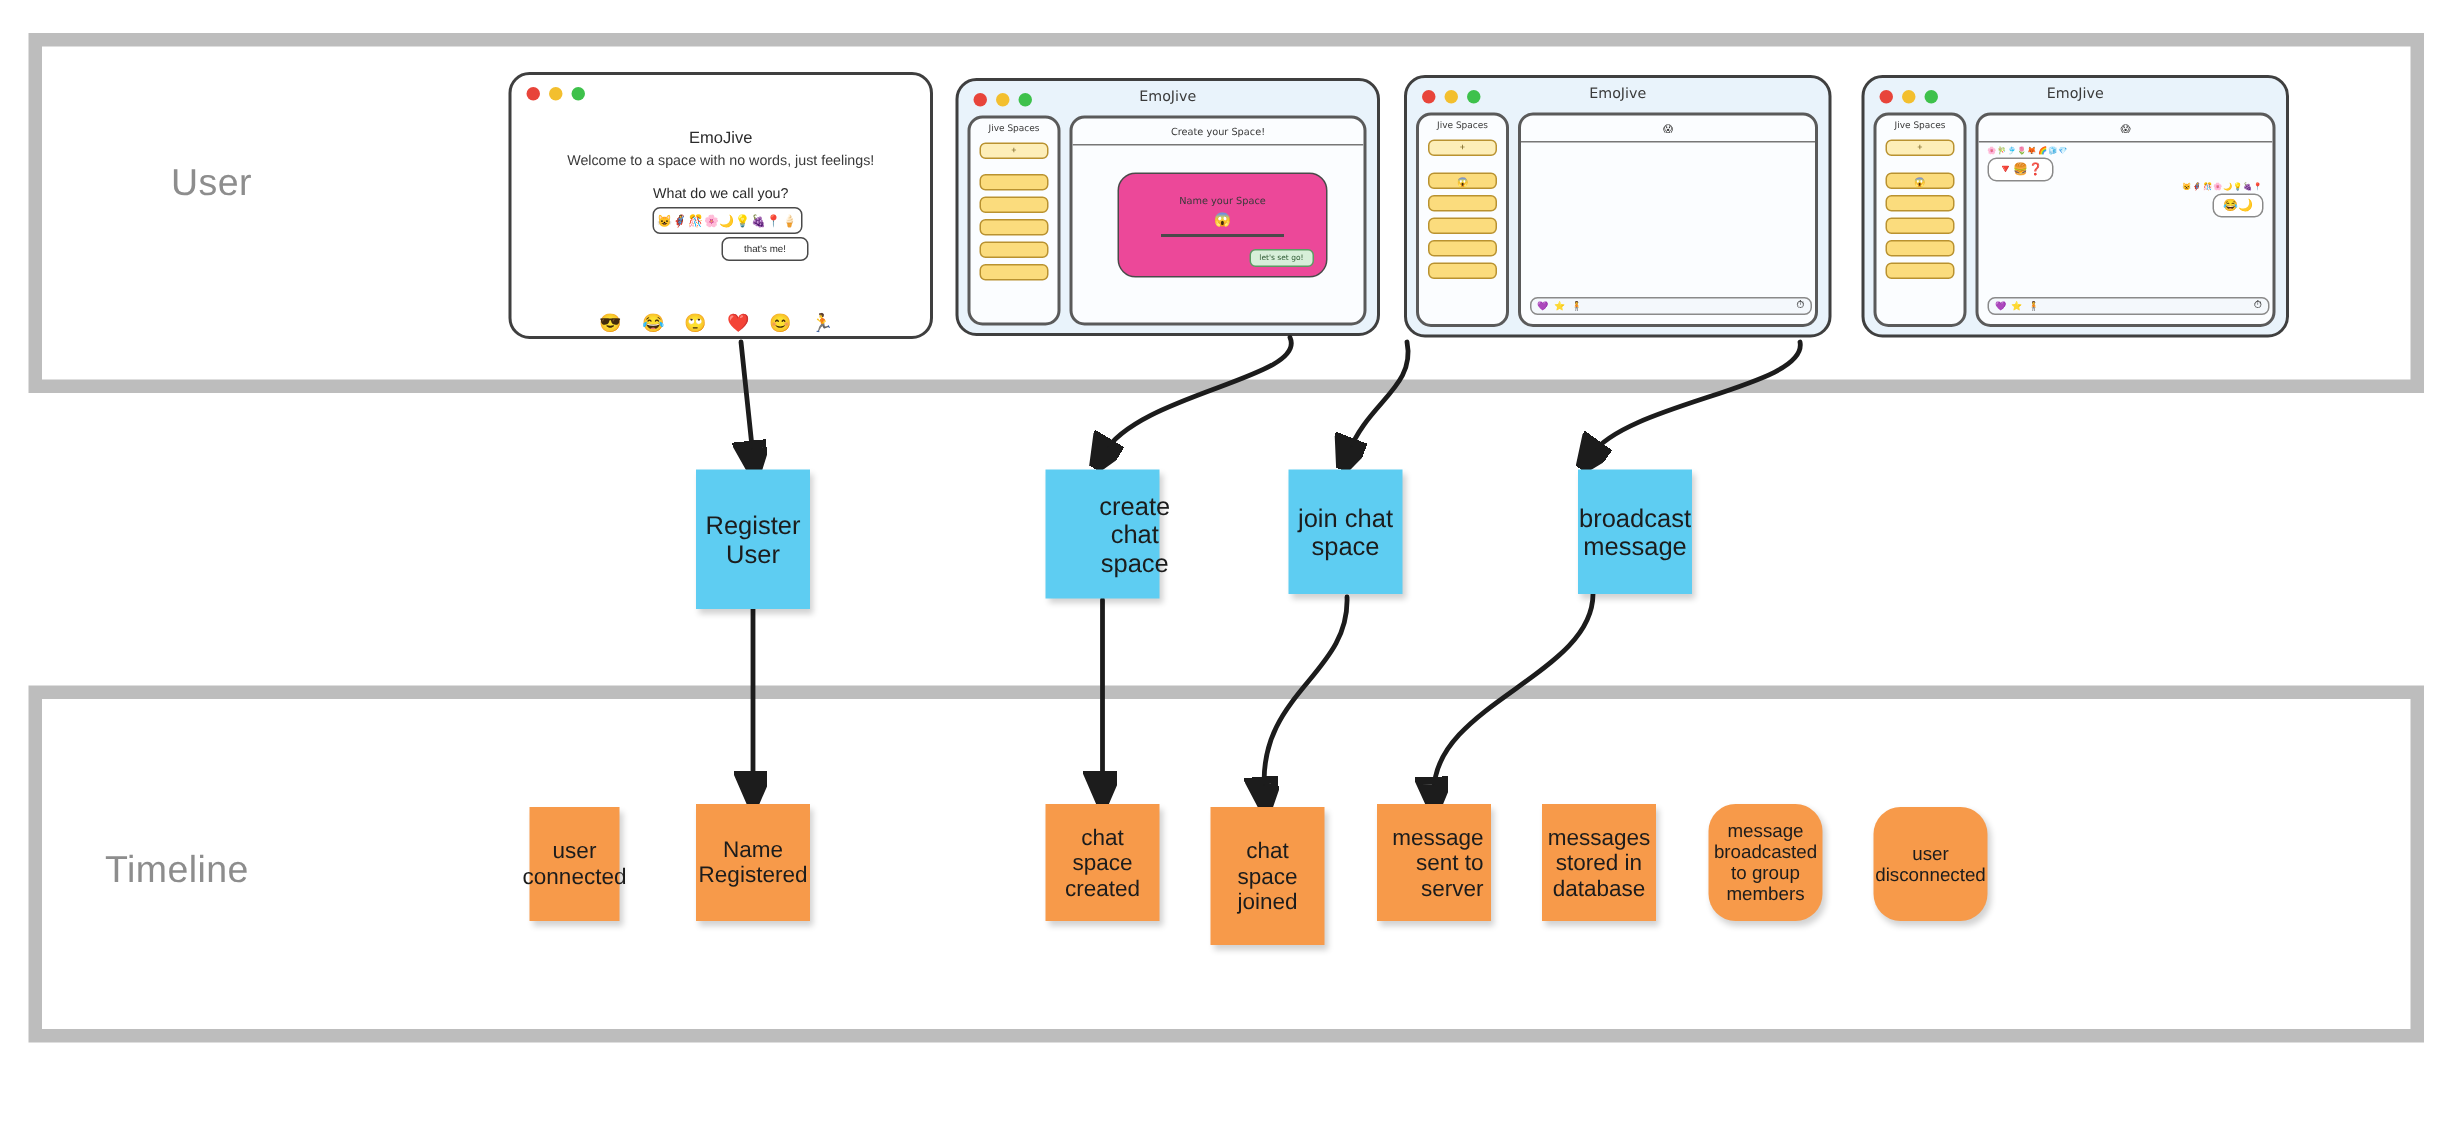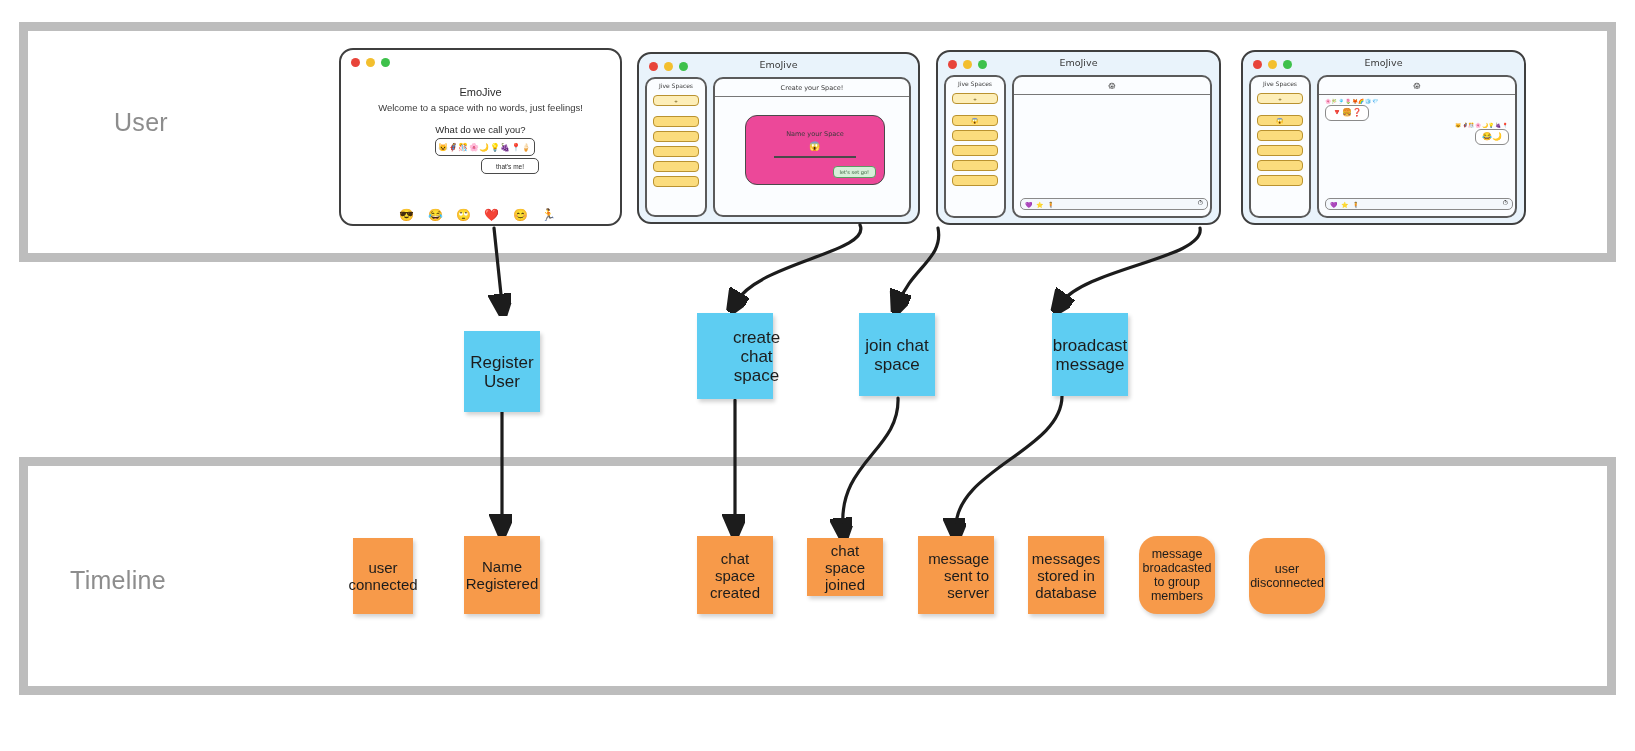--- a/index.html
+++ b/index.html
@@ -196,27 +196,27 @@
 
     <path d="M502,395 L502,524" marker-end="url(#ah)"></path>
 
     <path d="M735,400 L735,524" marker-end="url(#ah)"></path>
 
     <path d="M898,398 C900,450 838,462 843,528" marker-end="url(#ah)"></path>
 
     <path d="M1062,396 C1062,450 955,470 956,528" marker-end="url(#ah)"></path>
   </svg>
 
-  <div class="note blue" style="left:464px;top:313px;width:76px;height:81px;margin-top:18px;">Register User</div>
+  <div class="note blue" style="left:464px;top:313px;width:76px;height:93px;">Register User</div>
   <div class="note blue" style="left:697px;top:313px;width:76px;height:86px;padding-left:48px;">create chat space</div>
   <div class="note blue" style="left:859px;top:313px;width:76px;height:83px;">join chat space</div>
   <div class="note blue" style="left:1052px;top:313px;width:76px;height:83px;">broadcast message</div>
 
   <div class="note orange" style="left:353px;top:538px;width:60px;height:76px;">user connected</div>
   <div class="note orange" style="left:464px;top:536px;width:76px;height:78px;">Name Registered</div>
   <div class="note orange" style="left:697px;top:536px;width:76px;height:78px;">chat space created</div>
-  <div class="note orange" style="left:807px;top:538px;width:76px;height:58px;">chat space joined</div>
+  <div class="note orange" style="left:807px;top:538px;width:76px;height:92px;">chat space joined</div>
   <div class="note orange" style="left:918px;top:536px;width:76px;height:78px;text-align:right;">message sent to server</div>
   <div class="note orange" style="left:1028px;top:536px;width:76px;height:78px;">messages stored in database</div>
   <div class="note orange sm" style="left:1139px;top:536px;width:76px;height:78px;">message broadcasted to group members</div>
   <div class="note orange sm" style="left:1249px;top:538px;width:76px;height:76px;">user disconnected</div>
 
 </div>
 
 </body></html>

